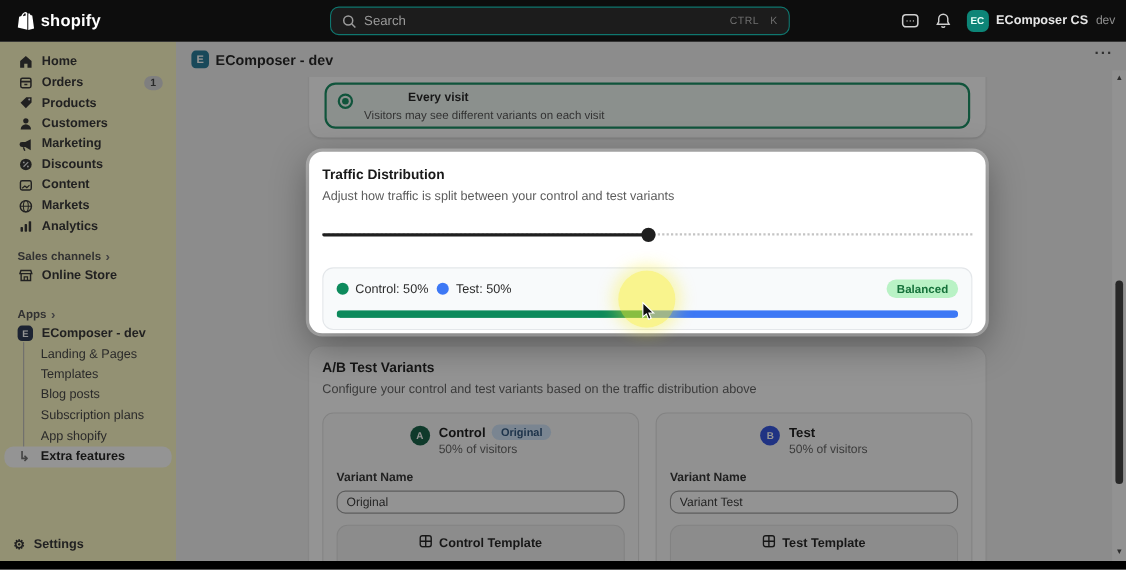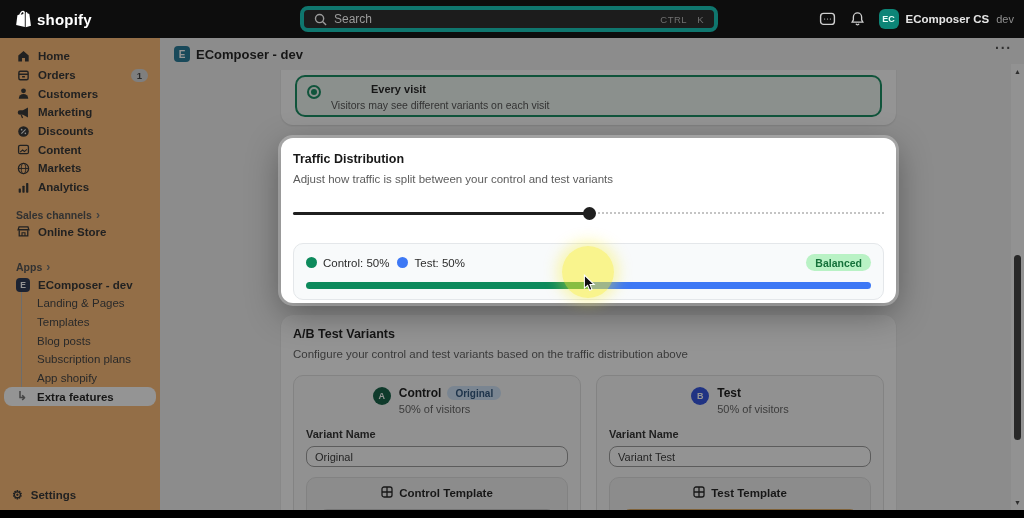--- a/index.html
+++ b/index.html
@@ -3,32 +3,32 @@
 <meta charset="utf-8">
 <style>
   * { margin:0; padding:0; box-sizing:border-box; }
   html,body { width:1024px; height:518px; overflow:hidden; }
   body { font-family:"Liberation Sans", sans-serif; background:#f1f1f1; position:relative; }
 
   
   .topbar { position:absolute; left:0; top:0; width:1024px; height:38px; background:#0d0d0d; z-index:80; display:flex; align-items:center; }
   .brand { display:flex; align-items:center; gap:6px; padding-left:14px; }
   .brand-name { color:#fff; font-size:15px; font-weight:bold; letter-spacing:.2px; }
-  .search-pill { position:absolute; left:300px; top:6px; width:418px; height:26px; background:#1c1c1c; border:4px solid #0f766e; border-radius:8px; display:flex; align-items:center; padding:0 10px; gap:7px; }
+  .search-pill { position:absolute; left:300px; top:6px; width:418px; height:26px; background:#1c1c1c; border:1px solid #0f766e; border-radius:8px; display:flex; align-items:center; padding:0 10px; gap:7px; }
   .search-text { color:#9b9b9b; font-size:12px; }
   .kbd-hints { margin-left:auto; display:flex; gap:10px; color:#6f6f6f; font-size:9.5px; letter-spacing:.5px; }
   .top-right { position:absolute; right:10px; top:0; height:38px; display:flex; align-items:center; gap:14px; }
   .top-icon { color:#cfcfcf; display:flex; align-items:center; }
   .user-chip { display:flex; align-items:center; gap:7px; }
   .avatar { width:20px; height:20px; border-radius:6px; background:#0d8577; color:#eafff9; font-size:9px; font-weight:bold; display:flex; align-items:center; justify-content:center; }
   .user-name { color:#e6e6e6; font-size:11.5px; font-weight:bold; }
   .user-env { color:#8f8f8f; font-size:11px; }
 
   
-  .sidebar { position:absolute; left:0; top:38px; width:160px; height:472px; background:#fdba74; z-index:10; padding-top:9px; }
+  .sidebar { position:absolute; left:0; top:38px; width:160px; height:472px; background:#fef9c3; z-index:10; padding-top:9px; }
   .nav-item { height:18.7px; display:flex; align-items:center; gap:8px; padding:0 8px 0 12px; margin:0 4px; border-radius:6px; font-size:11.5px; font-weight:600; color:#2f2f2f; }
   .nav-item .nicon { width:14px; height:14px; display:flex; align-items:center; justify-content:center; color:#2f2f2f; flex:none; }
   .count-badge { margin-left:auto; background:#d9d9d9; color:#3c3c3c; font-size:9.5px; font-weight:bold; border-radius:7px; padding:1px 6px; }
   .section-label { margin:10px 4px 0; padding:0 8px 0 12px; height:16px; display:flex; align-items:center; gap:4px; font-size:10.5px; font-weight:bold; color:#4d4d4d; }
   .section-label .chev { font-size:12px; color:#6b6b6b; }
   .subnav { position:relative; }
   .tree-line { position:absolute; left:21px; top:-2px; height:100px; width:1px; background:#b9b9b9; }
   .subnav-item { height:18.7px; display:flex; align-items:center; padding-left:33px; margin:0 4px; font-size:11.5px; color:#3d3d3d; border-radius:8px; }
   .subnav-item.active { background:#fff; font-weight:bold; color:#1a1a1a; padding-left:33px; position:relative; }
   .hook-arrow { position:absolute; left:13px; top:2px; color:#6f6f6f; font-size:12px; }
@@ -154,20 +154,29 @@
   </div>
   <div class="nav-item">
     <span class="nicon">
         <svg width="13" height="13" viewBox="0 0 14 14" fill="none" stroke="#2f2f2f" stroke-width="1.5">
           <rect x="2" y="2.4" width="10" height="9.2" rx="1.6"></rect>
           <path d="M2 5.6h10M5.5 8.4h3"></path>
         </svg>
       </span>
     <span>Orders</span>
     <span class="count-badge">1</span>
+  </div>
+  <div class="nav-item">
+    <span class="nicon">
+        <svg width="13" height="13" viewBox="0 0 14 14">
+          <path d="M7.4 1.4h5.2v5.2L7 12.2 1.8 7z" fill="#2f2f2f"></path>
+          <circle cx="10.3" cy="3.7" r="1" fill="#ebebeb"></circle>
+        </svg>
+      </span>
+    <span>Products</span>
   </div>
   <div class="nav-item">
     <span class="nicon">
         <svg width="13" height="13" viewBox="0 0 14 14">
           <circle cx="7" cy="4.1" r="2.6" fill="#2f2f2f"></circle>
           <path d="M1.9 12.6a5.1 5.1 0 0 1 10.2 0z" fill="#2f2f2f"></path>
         </svg>
       </span>
     <span>Customers</span>
   </div>

